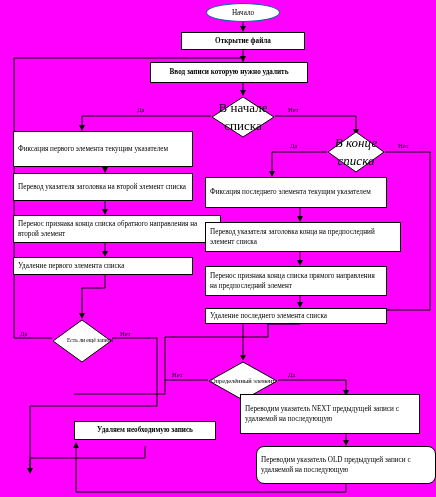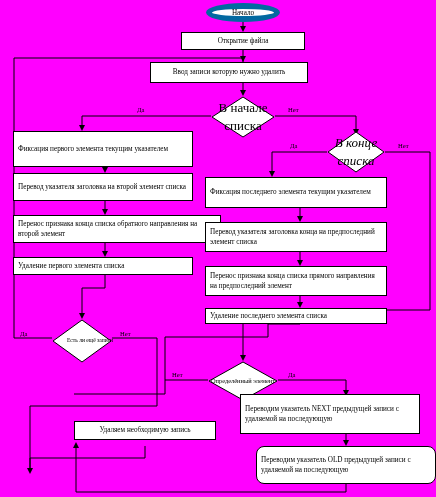--- a/index.html
+++ b/index.html
@@ -16,25 +16,25 @@
     background:#ffffff;
     border:1px solid #000000;
     box-sizing:border-box;
     font-size:7.2px;
     line-height:1.45;
     color:#000000;
     padding:3px 4px;
     display:flex;
     align-items:center;
   }
-  .node.center{justify-content:center;text-align:left;}
+  .node.center{justify-content:center;text-align:left;font-weight:bold;}
   .term{
     position:absolute;
     background:#ffffff;
-    border:6px solid #0369a1;
+    border:1px solid #0369a1;
     border-radius:50%;
     box-sizing:border-box;
     font-size:7.2px;
     color:#000;
     display:flex;align-items:center;justify-content:center;
     text-align:center;
   }
   .dia{
     position:absolute;
     box-sizing:border-box;
@@ -174,21 +174,21 @@
   <div class="node" style="left:13px;top:215px;width:208px;height:28px;">
     <span>Перенос признака конца списка обратного направления на второй элемент</span>
   </div>
   <div class="node" style="left:13px;top:257px;width:180px;height:18px;">
     <span>Удаление первого элемента списка</span>
   </div>
 
   <div class="node" style="left:205px;top:177px;width:182px;height:31px;">
     <span>Фиксация последнего элемента текущим указателем</span>
   </div>
-  <div class="node" style="left:205px;top:222px;width:182px;height:30px;">
+  <div class="node" style="left:205px;top:222px;width:196px;height:30px;">
     <span>Перевод указателя заголовка конца на предпоследний элемент списка</span>
   </div>
   <div class="node" style="left:205px;top:266px;width:182px;height:30px;">
     <span>Перенос признака конца списка прямого направления на предпоследний элемент</span>
   </div>
   <div class="node" style="left:205px;top:308px;width:182px;height:16px;">
     <span>Удаление последнего элемента  списка</span>
   </div>
 
   <div class="dia" style="left:52px;top:319px;width:60px;height:44px;">

